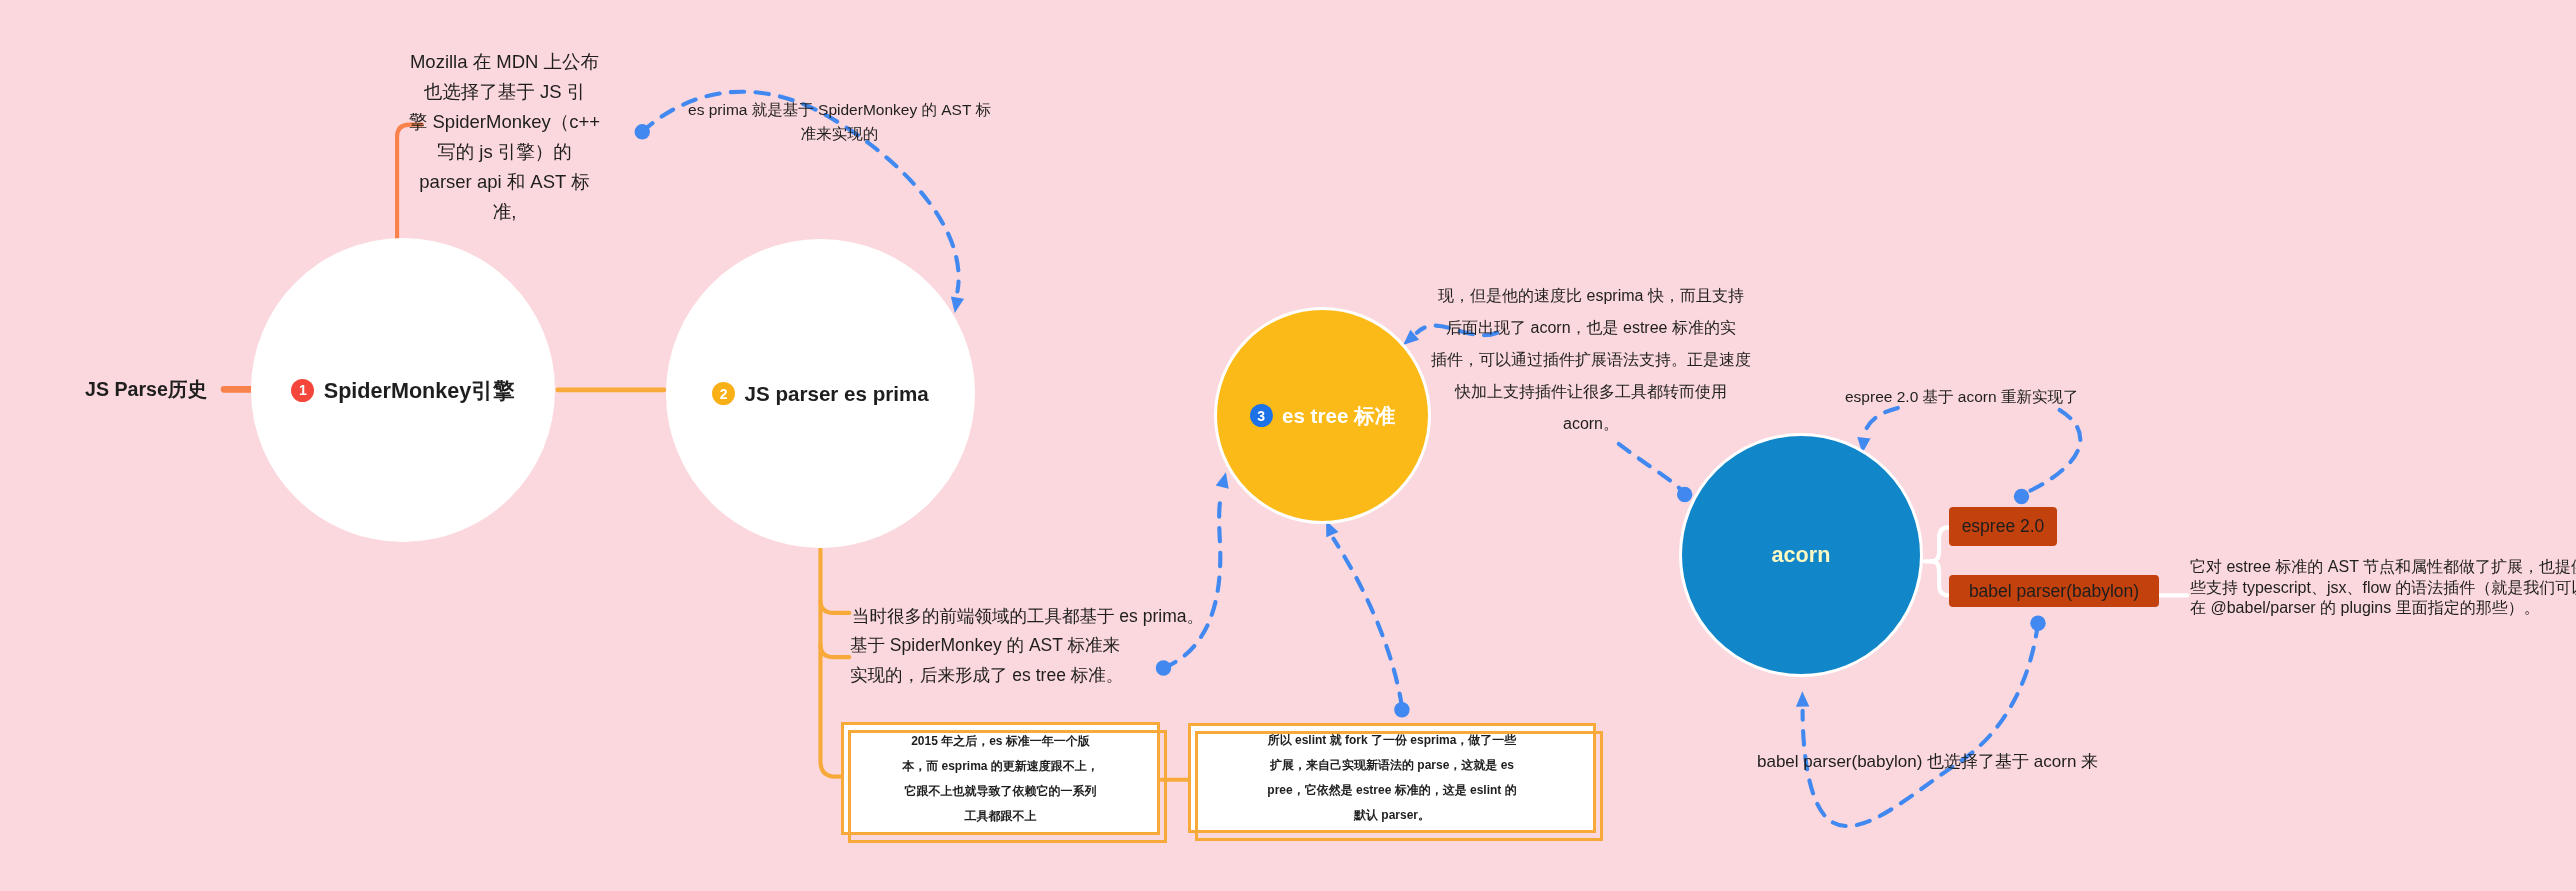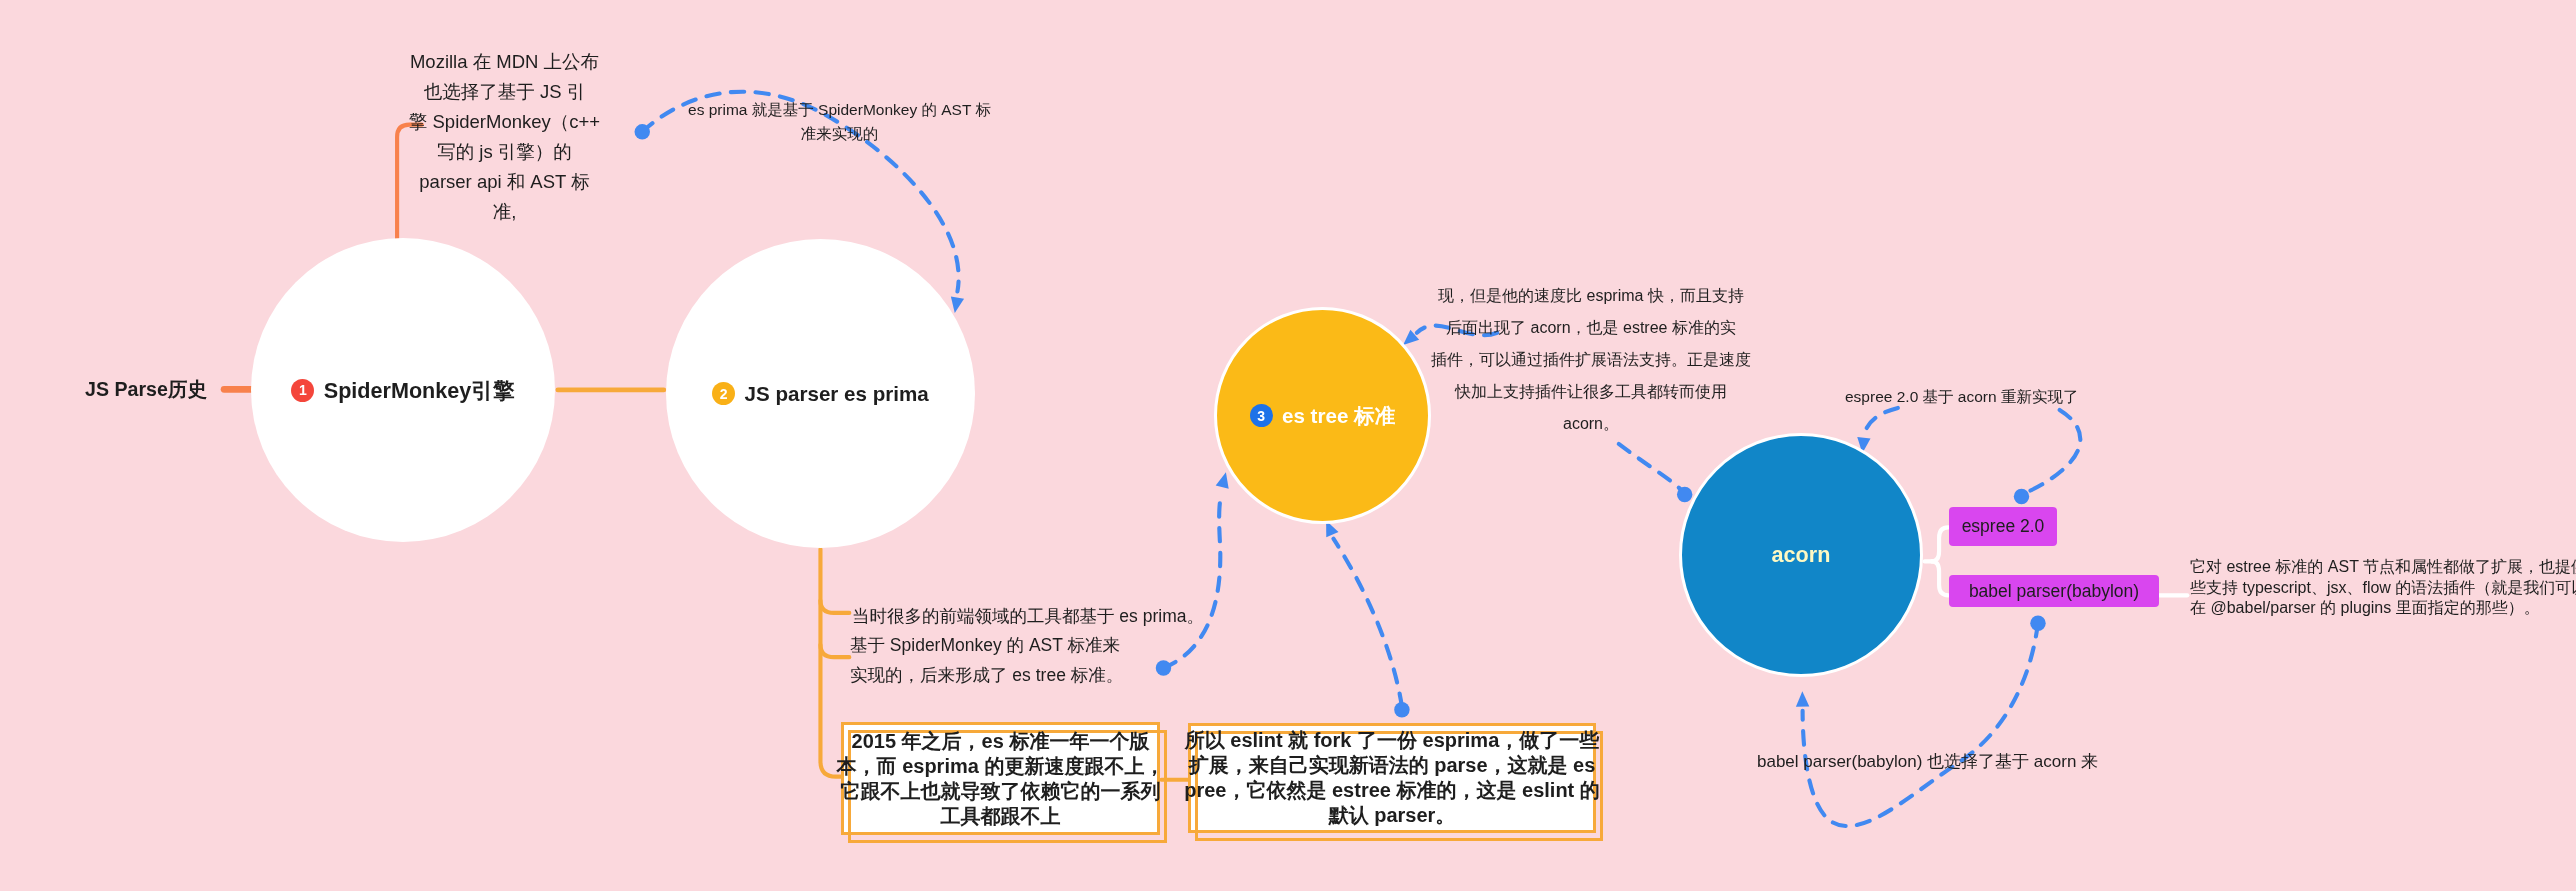--- a/index.html
+++ b/index.html
@@ -33,42 +33,42 @@
   .c-acorn{left:1679px;top:433px;width:244px;height:244px;background:#1186C8;border:3.6px solid #FFFFFF;}
   .c-acorn .nlabel{font-size:21.6px;color:#fef9c3;font-weight:700;}
   .badge-red{background:#F4463B;}
   .badge-amber{background:#F9B017;}
   .badge-blue{background:#1D72E8;}
   .root-label{
     position:absolute;left:85px;top:376px;font-size:19.6px;font-weight:700;
     white-space:nowrap;z-index:2;
   }
   .pill{
-    position:absolute;background:#d946ef;display:flex;align-items:center;justify-content:center;
+    position:absolute;background:#c2410c;display:flex;align-items:center;justify-content:center;
     z-index:2;font-size:17.5px;white-space:nowrap;
   }
   .pill-espree{left:1949px;top:507px;width:108px;height:39px;border-radius:4.1px;}
   .pill-babel{left:1949px;top:575px;width:210px;height:32px;border-radius:4px;}
   .ann{position:absolute;z-index:3;font-weight:500;}
   .ann div{white-space:nowrap;}
   .ann-center{text-align:center;}
   .ann-mozilla{left:355px;top:47px;width:299px;font-size:18.5px;line-height:30px;}
   .ann-esprima-origin{left:685px;top:98px;width:309px;font-size:15.5px;line-height:24px;}
   .ann-acorn-intro{left:1416px;top:280px;width:350px;font-size:16px;line-height:32px;}
   .ann-espree-rewrite{left:1845px;top:387px;font-size:15.5px;white-space:nowrap;}
   .ann-babel-choice{left:1757px;top:747px;width:330px;font-size:17px;line-height:30px;}
   .ann-babel-extension{left:2190px;top:557px;width:402px;font-size:16px;line-height:20.6px;text-align:left;}
   .note{position:absolute;z-index:3;font-weight:500;font-size:17.5px;}
   .note div{white-space:nowrap;}
   .note-popular{left:852px;top:604px;}
   .note-estree{left:850px;top:630px;line-height:30px;}
   .dbox{
     position:absolute;background:#FFFFFF;border:3.1px solid #F7A93A;
     display:flex;flex-direction:column;align-items:center;justify-content:center;
-    z-index:2;font-weight:700;font-size:20px;line-height:25px;text-align:center;
+    z-index:2;font-weight:700;font-size:12px;line-height:25px;text-align:center;
     box-sizing:border-box;
   }
   .dbox::after{
     content:"";position:absolute;left:4.1px;top:5.2px;width:100%;height:100%;
     border:3.1px solid #F7A93A;z-index:-1;
   }
   .dbox div{white-space:nowrap;}
   .box-2015{left:841px;top:722px;width:319px;height:113px;}
   .box-eslint{left:1188px;top:723px;width:408px;height:110px;}
 </style>

